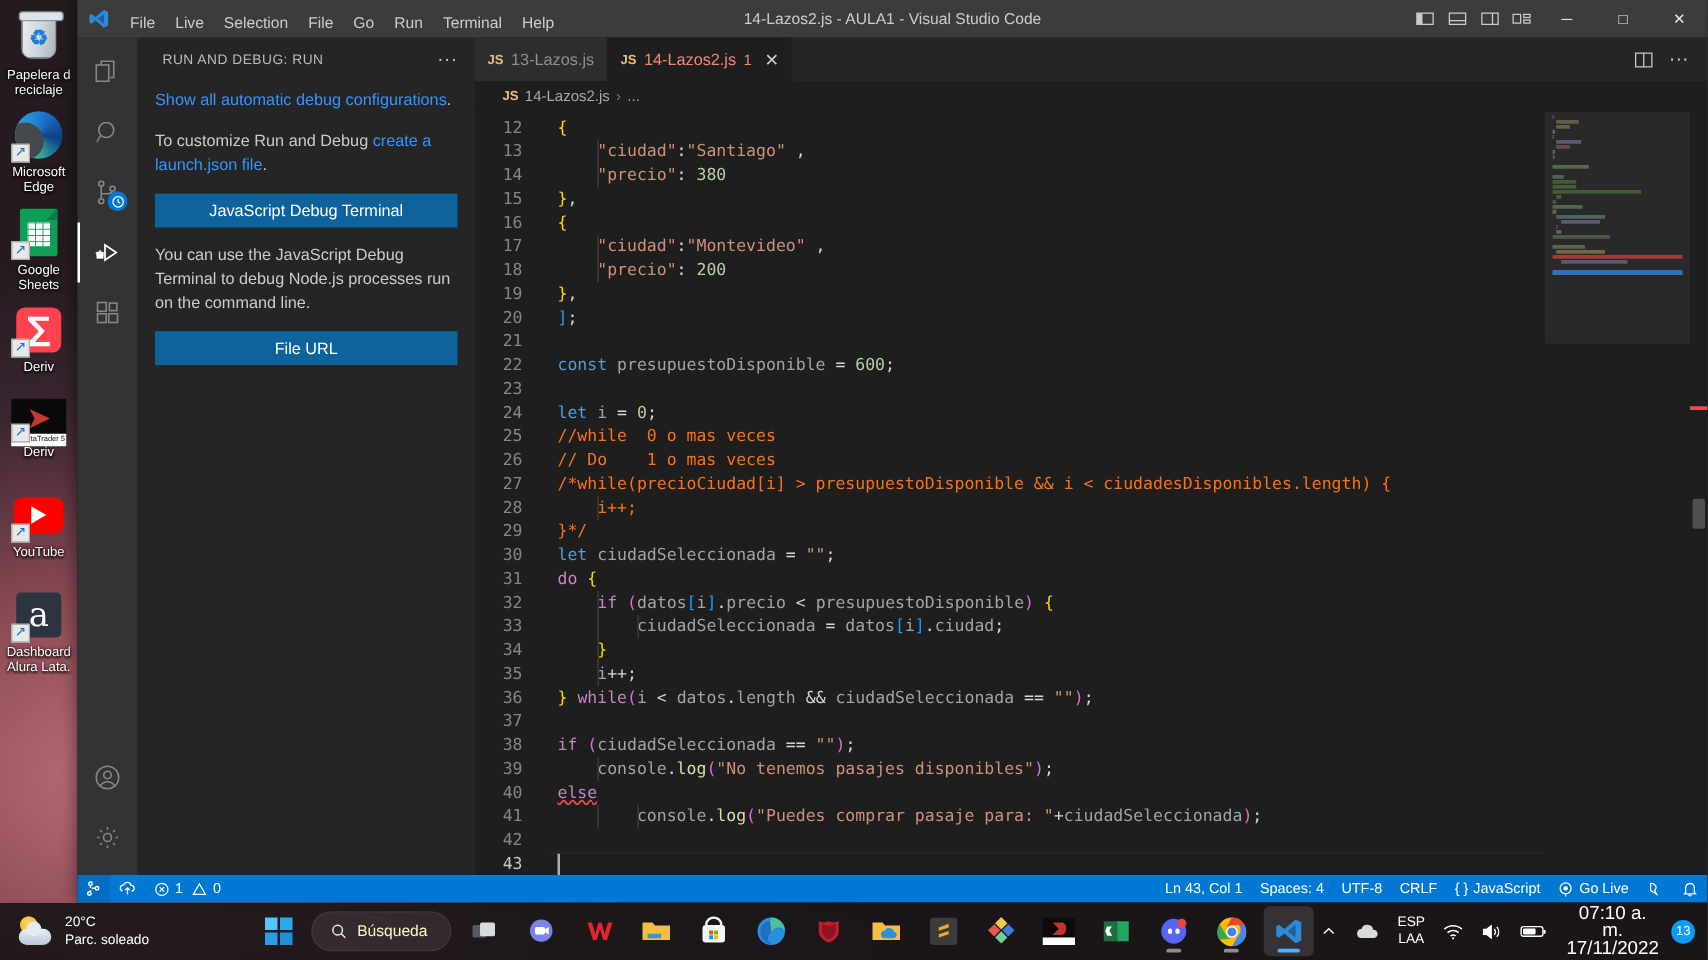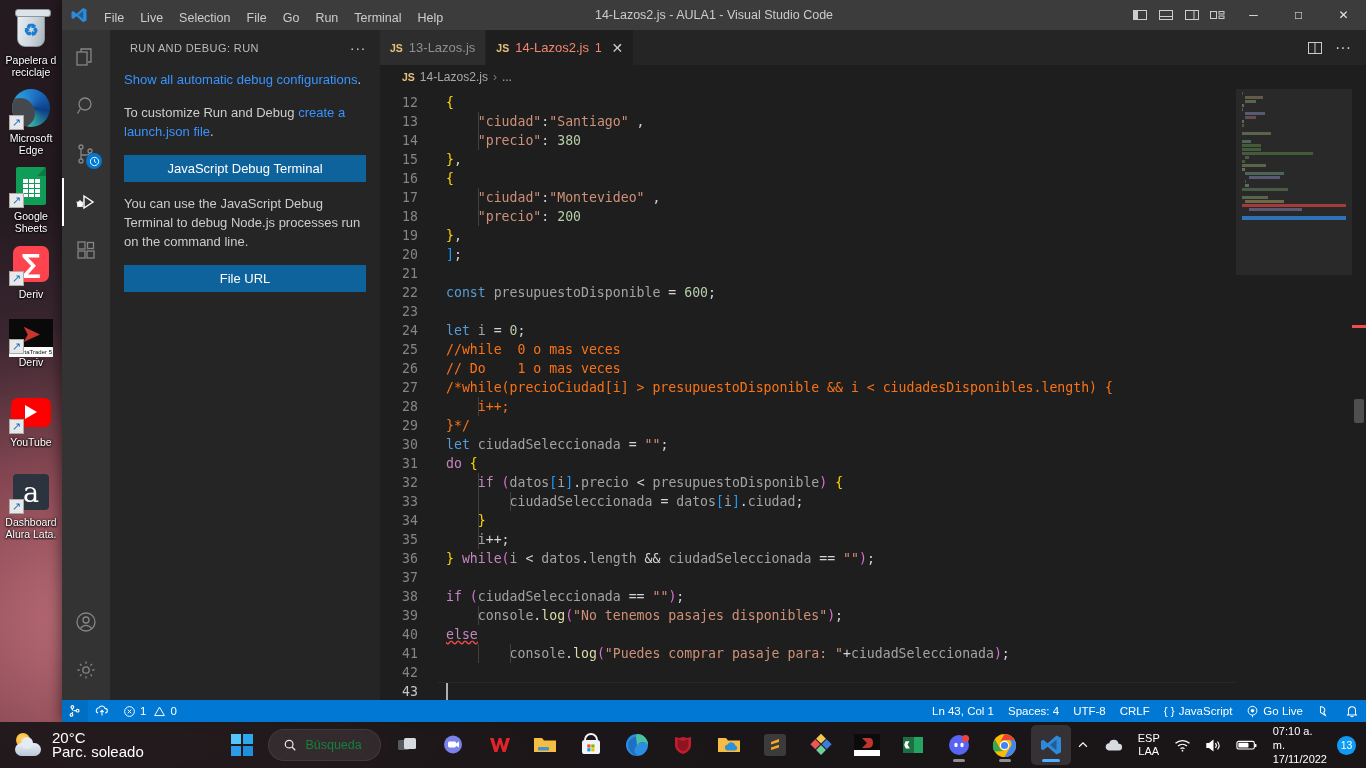--- a/index.html
+++ b/index.html
@@ -297,54 +297,54 @@
     display: flex; align-items: center; gap: 8px; padding-left: 14px; width: 230px;
     color: #fff; cursor: pointer;
   }
   .weather-icon { width: 30px; height: 26px; position: relative; }
   .weather-icon .sun { position:absolute; left:2px; top:1px; width:14px; height:14px; border-radius:50%;
       background: radial-gradient(circle at 40% 35%, #ffd35c, #f5a623); }
   .weather-icon .cloud { position:absolute; left:1px; bottom:2px; width:26px; height:13px; border-radius:8px;
       background: linear-gradient(#e9eef5, #b9c8da); }
   .weather-icon .cloud:before { content:""; position:absolute; left:6px; top:-6px; width:12px; height:12px;
       border-radius:50%; background:#e4ebf3; }
-  .wx-text { font-size: 15px; line-height: 14px; }
+  .wx-text { font-size: 11px; line-height: 14px; }
   #tb-center { display: flex; align-items: center; gap: 6px; }
   .tb-start {
     width: 40px; height: 40px; display:flex; align-items:center; justify-content:center; cursor:pointer;
     border-radius: 5px;
   }
   .win-logo { display:grid; grid-template-columns: 10px 10px; grid-template-rows: 10px 10px; gap:2px; }
   .win-logo span { display:block; background:#2bb3f3; }
   .win-logo span:nth-child(1){background:#53c6fb;}
   .win-logo span:nth-child(2){background:#2aa9ef;}
   .win-logo span:nth-child(3){background:#2a9ce8;}
   .win-logo span:nth-child(4){background:#1f8fdc;}
   #tb-search {
     display: flex; align-items: center; gap: 8px;
     background: rgba(255,255,255,.08); border: 1px solid rgba(255,255,255,.07);
-    height: 32px; border-radius: 16px; padding: 0 18px 0 14px; color: #15803d;
+    height: 32px; border-radius: 16px; padding: 0 18px 0 14px; color: #fef9c3;
     font-size: 12.5px; cursor: pointer;
   }
   .tb-app {
     width: 40px; height: 40px; display:flex; align-items:center; justify-content:center;
     border-radius: 5px; cursor: pointer; position: relative;
   }
   .tb-app.active-app { background: rgba(255,255,255,.12); }
   .tb-underline {
     position:absolute; bottom: 3px; left: 50%; transform: translateX(-50%);
     width: 12px; height: 3px; border-radius: 2px; background: #8e8e8e;
   }
   .tb-underline.focus { width: 18px; background: #4cb2ff; }
   #tb-right {
     margin-left: auto; display:flex; align-items:center; gap: 4px; padding-right: 10px; color:#fff;
   }
   .tray-item { padding: 3px 5px; border-radius: 4px; cursor: pointer; display:flex; align-items:center; }
   .tray-lang { font-size: 11px; line-height: 13px; text-align: center; }
-  .tray-clock { font-size: 11px; line-height: 14px; text-align: left; padding: 0 6px; cursor: pointer;}
+  .tray-clock { font-size: 15px; line-height: 14px; text-align: center; padding: 0 6px; cursor: pointer;}
   .notif-badge {
     width: 19px; height: 19px; border-radius: 50%; background: #0d9bf5; color:#fff;
     font-size: 10.5px; display:flex; align-items:center; justify-content:center;
   }
   svg { display:block; }
 </style>
 </head>
 <body>
 
 <div id="desktop-icons">

